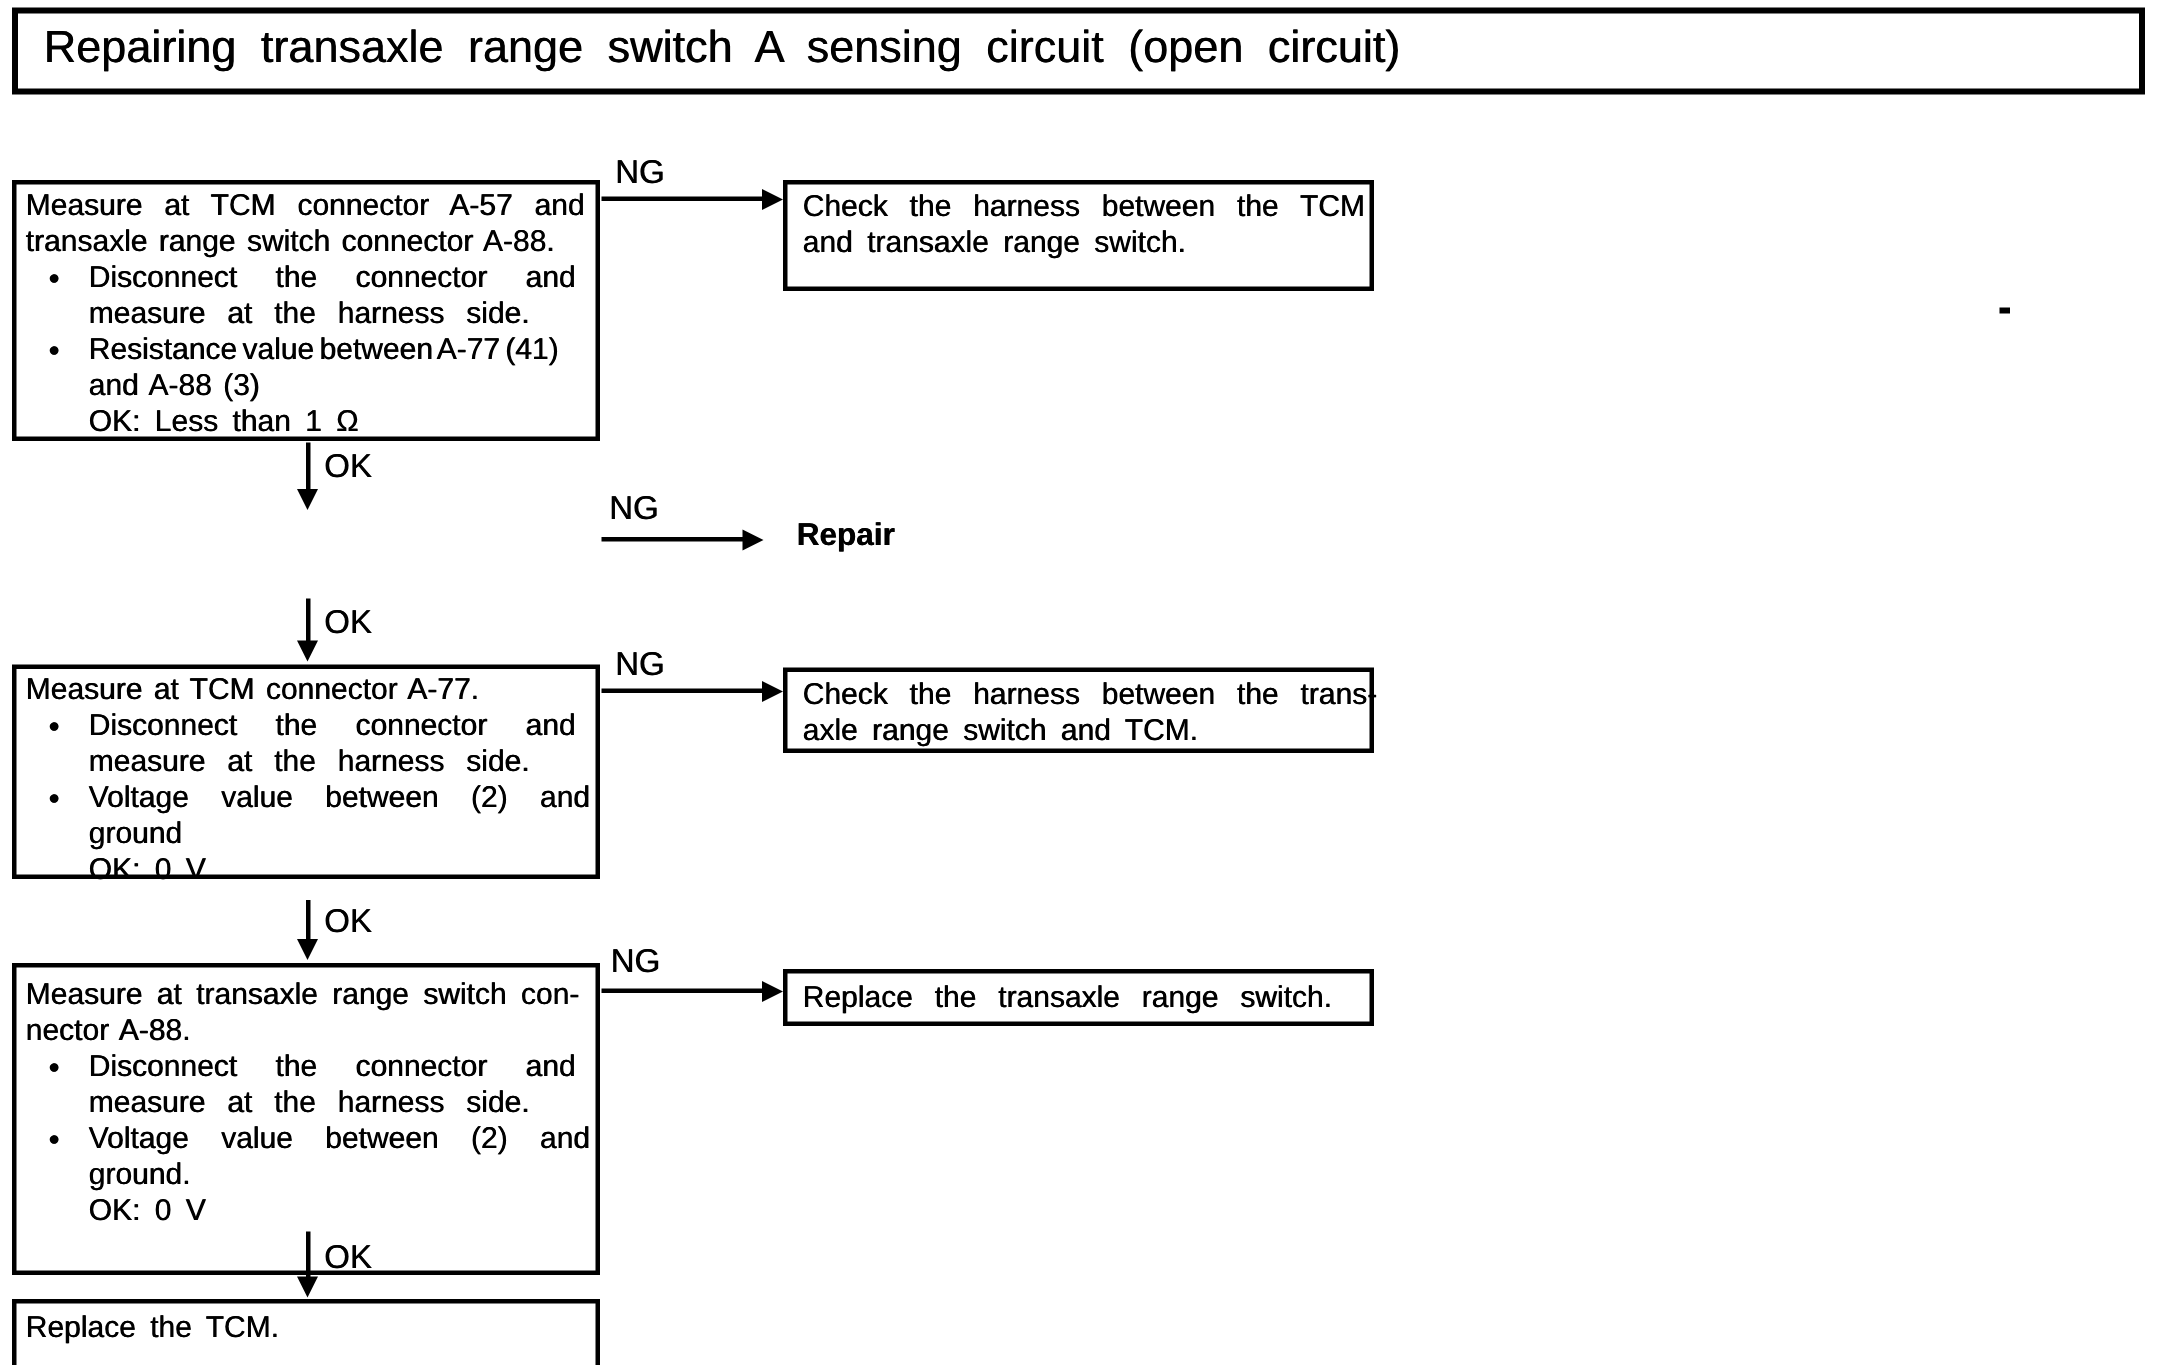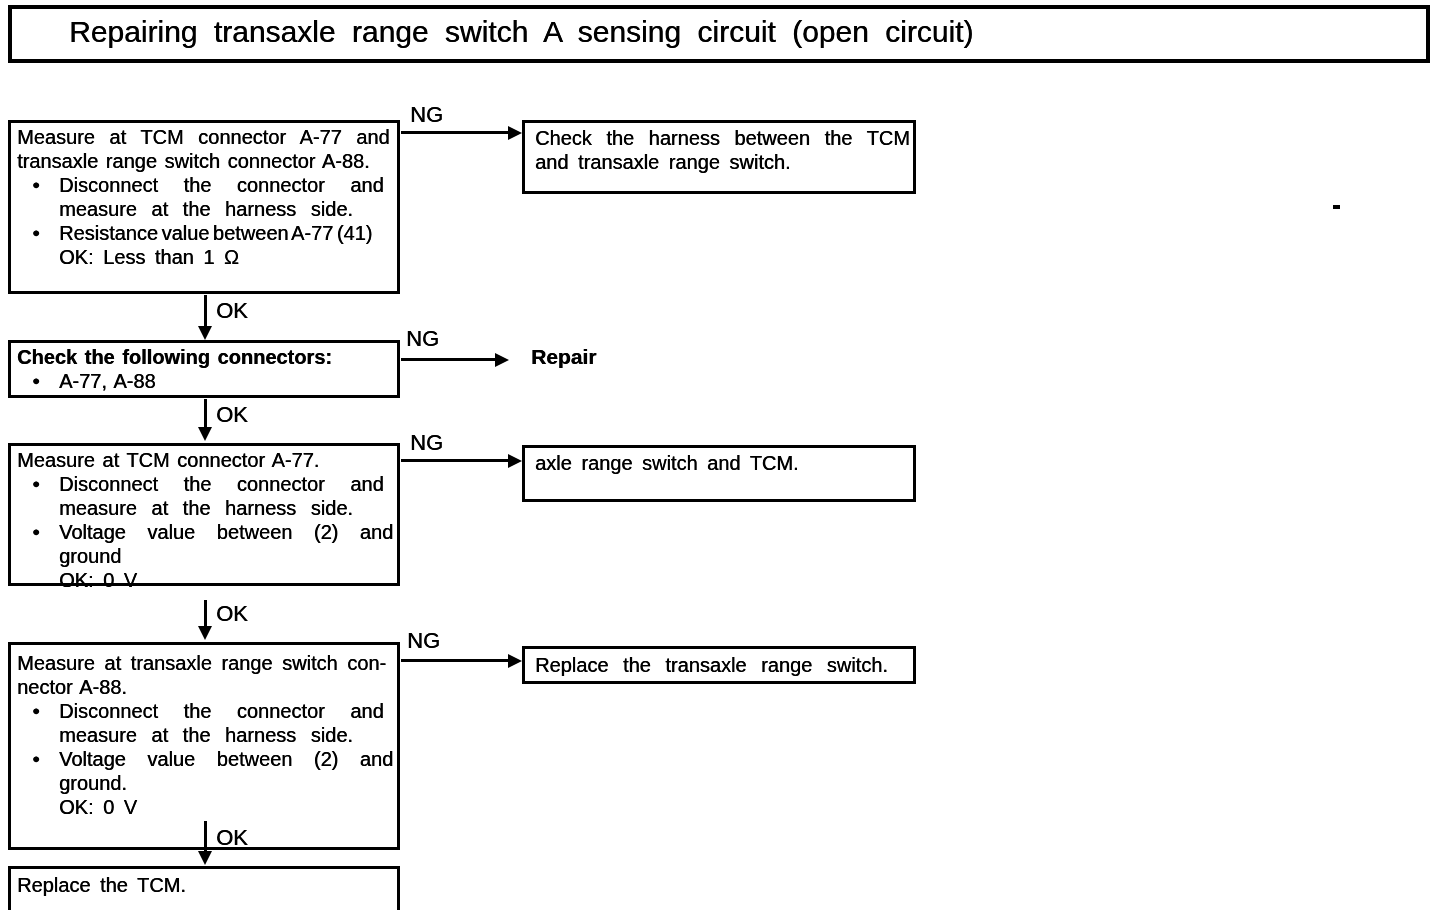--- a/index.html
+++ b/index.html
@@ -4,21 +4,21 @@
 <style>
   html,body{margin:0;padding:0;background:#fff;}
   .page{
     position:relative;width:1440px;height:910px;background:#ffffff;
     font-family:"Liberation Sans",sans-serif;color:#000;overflow:hidden;
     text-shadow:0.4px 0 0 #000;
   }
   .box{position:absolute;border:3px solid #000;background:#fff;box-sizing:border-box;}
   
   .titlebox{left:8px;top:5px;width:1422px;height:58px;border-width:4px;}
-  .titletext{font-size:30px;line-height:46px;padding-left:17px;word-spacing:8px;white-space:nowrap;margin-left:40px;}
+  .titletext{font-size:30px;line-height:46px;padding-left:17px;word-spacing:8px;white-space:nowrap;}
   
   .step{left:8px;width:392px;}
   .s1{top:120px;height:174px;padding-top:2px;}
   .s2{top:340px;height:58px;padding-top:2px;}
   .s3{top:443px;height:143px;padding-top:2px;}
   .s4{top:642px;height:208px;padding-top:6px;}
   .s5{top:866px;height:48px;padding-top:4px;}
   
   .res{left:522px;width:394px;}
   .r1{top:120px;height:74px;padding-top:3px;}
@@ -51,32 +51,29 @@
 </head>
 <body>
 
 <div class="page">
 
   <div class="box titlebox">
     <div class="titletext">Repairing transaxle range switch A sensing circuit (open circuit)</div>
   </div>
 
   <div class="box step s1">
-    <div class="ln wsB">Measure at TCM connector A-77 and</div>
+    <div class="ln wsB">Measure at TCM connector A-57 and</div>
     <div class="ln">transaxle range switch connector A-88.</div>
     <div class="ln b1 wsD"><span class="dot"></span><span>Disconnect the connector and</span></div>
     <div class="ln b2 wsB">measure at the harness side.</div>
     <div class="ln b1 wsT"><span class="dot"></span><span>Resistance value between A-77 (41)</span></div>
+    <div class="ln b2">and A-88 (3)</div>
     <div class="ln b2 wsA">OK: Less than 1 Ω</div>
   </div>
 
-  <div class="box step s2">
-    <div class="ln bold">Check the following connectors:</div>
-    <div class="ln b1"><span class="dot"></span><span>A-77, A-88</span></div>
-  </div>
 
   <div class="box step s3">
     <div class="ln">Measure at TCM connector A-77.</div>
     <div class="ln b1 wsD"><span class="dot"></span><span>Disconnect the connector and</span></div>
     <div class="ln b2 wsB">measure at the harness side.</div>
     <div class="ln b1 wsC"><span class="dot"></span><span>Voltage value between (2) and</span></div>
     <div class="ln b2">ground</div>
     <div class="ln b2 wsA">OK: 0 V</div>
   </div>
 
@@ -95,20 +92,21 @@
   </div>
 
   <div class="box res r1">
     <div class="ln wsB">Check the harness between the TCM</div>
     <div class="ln wsA">and transaxle range switch.</div>
   </div>
 
   <div class="repair">Repair</div>
 
   <div class="box res r3">
+    <div class="ln wsB">Check the harness between the trans-</div>
     <div class="ln wsA">axle range switch and TCM.</div>
   </div>
 
   <div class="box res r4">
     <div class="ln wsB">Replace the transaxle range switch.</div>
   </div>
 
   <div class="hline" style="left:401px;top:131px;width:110px;"></div>
   <div class="arr arr-r" style="left:508px;top:126px;"></div>
   <div class="lbl" style="left:410px;top:103px;">NG</div>

